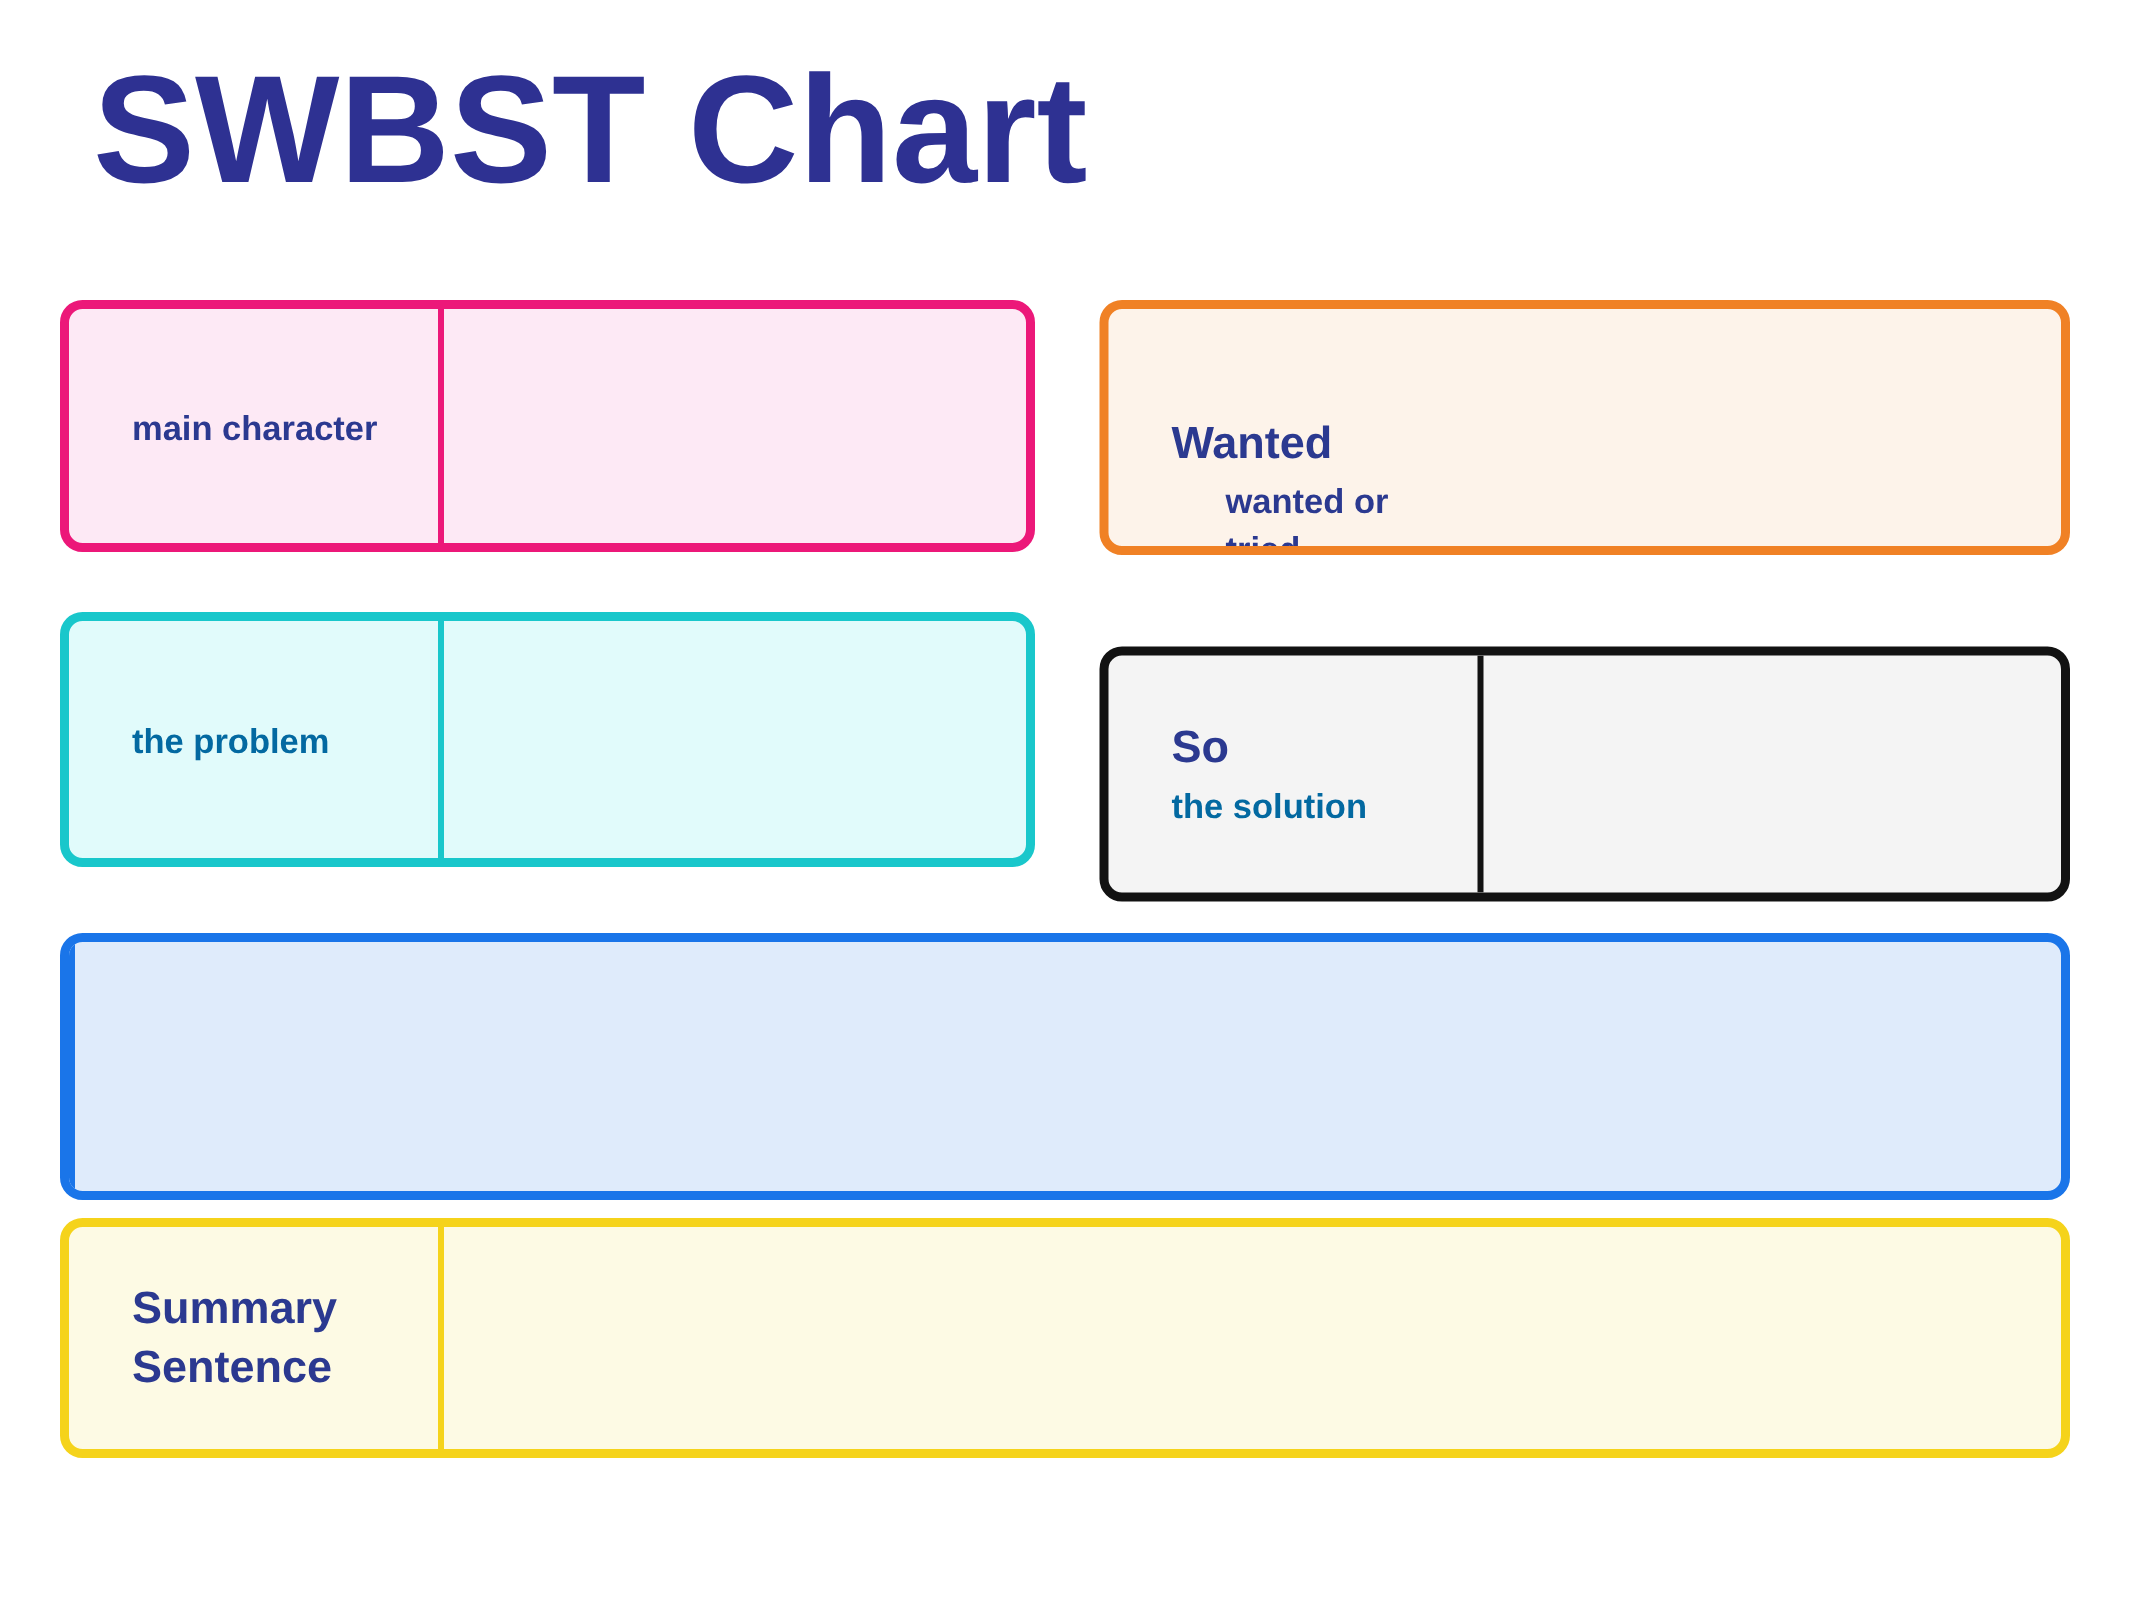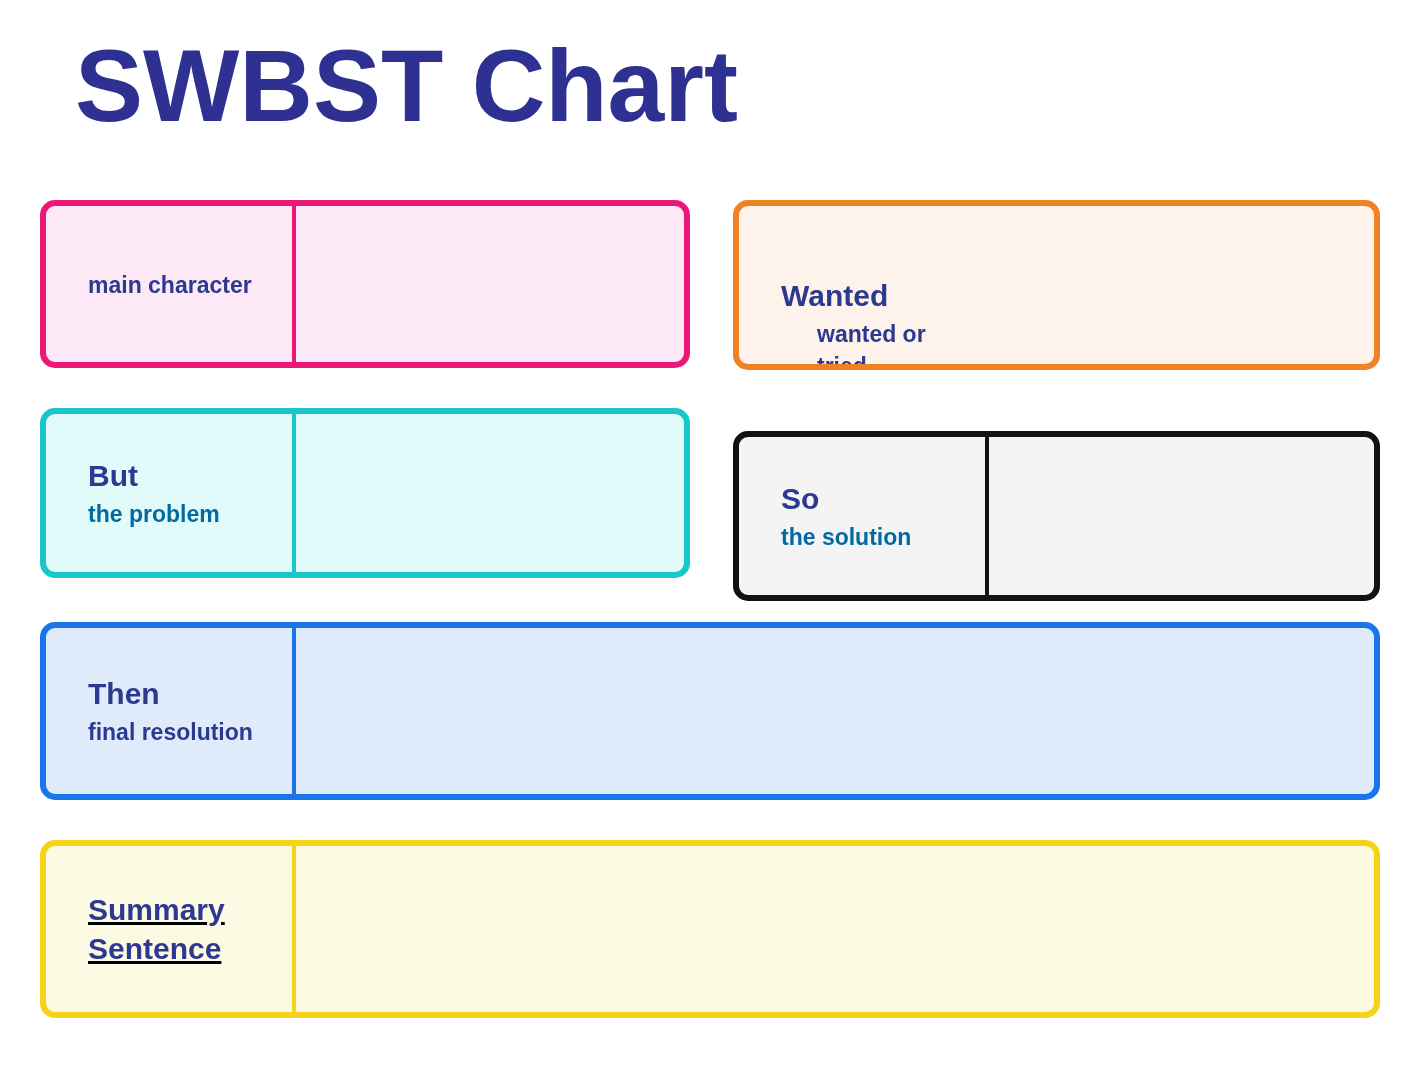--- a/index.html
+++ b/index.html
@@ -33,21 +33,21 @@
     border-radius: 15px;
     display: flex;
     align-items: stretch;
     overflow: hidden;
   }
   .box-somebody { left: 40px;  top: 200px; width: 650px;  height: 168px; }
   .box-wanted   { left: 733px; top: 200px; width: 647px;  height: 170px; flex-direction: column; }
   .box-but      { left: 40px;  top: 408px; width: 650px;  height: 170px; }
   .box-so       { left: 733px; top: 408px; width: 647px;  height: 170px; margin-top: 23px; }
   .box-then     { left: 40px;  top: 622px; width: 1340px; height: 178px; }
-  .box-summary  { left: 40px;  top: 840px; width: 1340px; height: 178px; text-decoration: underline; }
+  .box-summary  { left: 40px;  top: 812px; width: 1340px; height: 160px; }
   .box-label-cell {
     width: 246px;
     flex: 0 0 246px;
     display: flex;
     flex-direction: column;
     justify-content: center;
     padding-left: 42px;
     padding-right: 12px;
   }
   .box-label {
@@ -71,62 +71,57 @@
     flex: 1 1 auto;
     font-size: 23px;
     color: #2b3990;
     padding: 14px 18px;
   }
 </style>
 </head>
 <body>
 
 <div class="page" style="background: rgb(255, 255, 255);">
-  <h1 class="page-title" style="color: rgb(46, 49, 146); margin-left: 13px;">SWBST Chart</h1>
+  <h1 class="page-title" style="color: rgb(46, 49, 146);">SWBST Chart</h1>
   <div id="chart-grid">
   <div class="swbst-box box-somebody" style="border-color: rgb(236, 24, 121); background: rgb(253, 233, 245);">
     <div class="box-label-cell">
       <div class="box-sublabel" style="color: rgb(43, 57, 144);">main character</div>
     </div>
     <div class="box-divider" style="background: rgb(236, 24, 121);"></div>
     <div class="box-write-area"></div>
   </div>
 
   <div class="swbst-box box-wanted" style="border-color: rgb(240, 129, 37); background: rgb(253, 243, 234);">
     <div class="box-label-cell">
       <div class="box-label" style="color: rgb(43, 57, 144);">Wanted</div>
       <div class="box-sublabel" style="color: rgb(43, 57, 144); margin-left: 36px;">wanted or tried</div>
     </div>
     <div class="box-divider" style="background: rgb(240, 129, 37);"></div>
     <div class="box-write-area"></div>
   </div>
 
   <div class="swbst-box box-but" style="border-color: rgb(25, 199, 203); background: rgb(225, 251, 251);">
     <div class="box-label-cell">
-      <div class="box-label" style="color: rgb(43, 57, 144);">But</div>
       <div class="box-sublabel" style="color: #0369a1;">the problem</div>
     </div>
     <div class="box-divider" style="background: rgb(25, 199, 203);"></div>
     <div class="box-write-area"></div>
   </div>
 
   <div class="swbst-box box-so" style="border-color: rgb(18, 18, 18); background: rgb(244, 244, 244);">
     <div class="box-label-cell">
       <div class="box-label" style="color: rgb(43, 57, 144);">So</div>
       <div class="box-sublabel" style="color: #0369a1;">the solution</div>
     </div>
     <div class="box-divider" style="background: rgb(18, 18, 18);"></div>
     <div class="box-write-area"></div>
   </div>
 
   <div class="swbst-box box-then" style="border-color: rgb(26, 117, 233); background: rgb(223, 235, 251);">
-    <div class="box-label-cell">
-      <div class="box-label" style="color: rgb(43, 57, 144);">Then</div>
-      <div class="box-sublabel" style="color: rgb(43, 57, 144);">final resolution</div>
-    </div>
     <div class="box-divider" style="background: rgb(26, 117, 233);"></div>
     <div class="box-write-area"></div>
   </div>
 
   <div class="swbst-box box-summary" style="border-color: rgb(245, 211, 27); background: rgb(253, 250, 228);">
     <div class="box-label-cell">
       <div class="box-label" style="color: rgb(43, 57, 144);">Summary Sentence</div>
 
     </div>
     <div class="box-divider" style="background: rgb(245, 211, 27);"></div>

